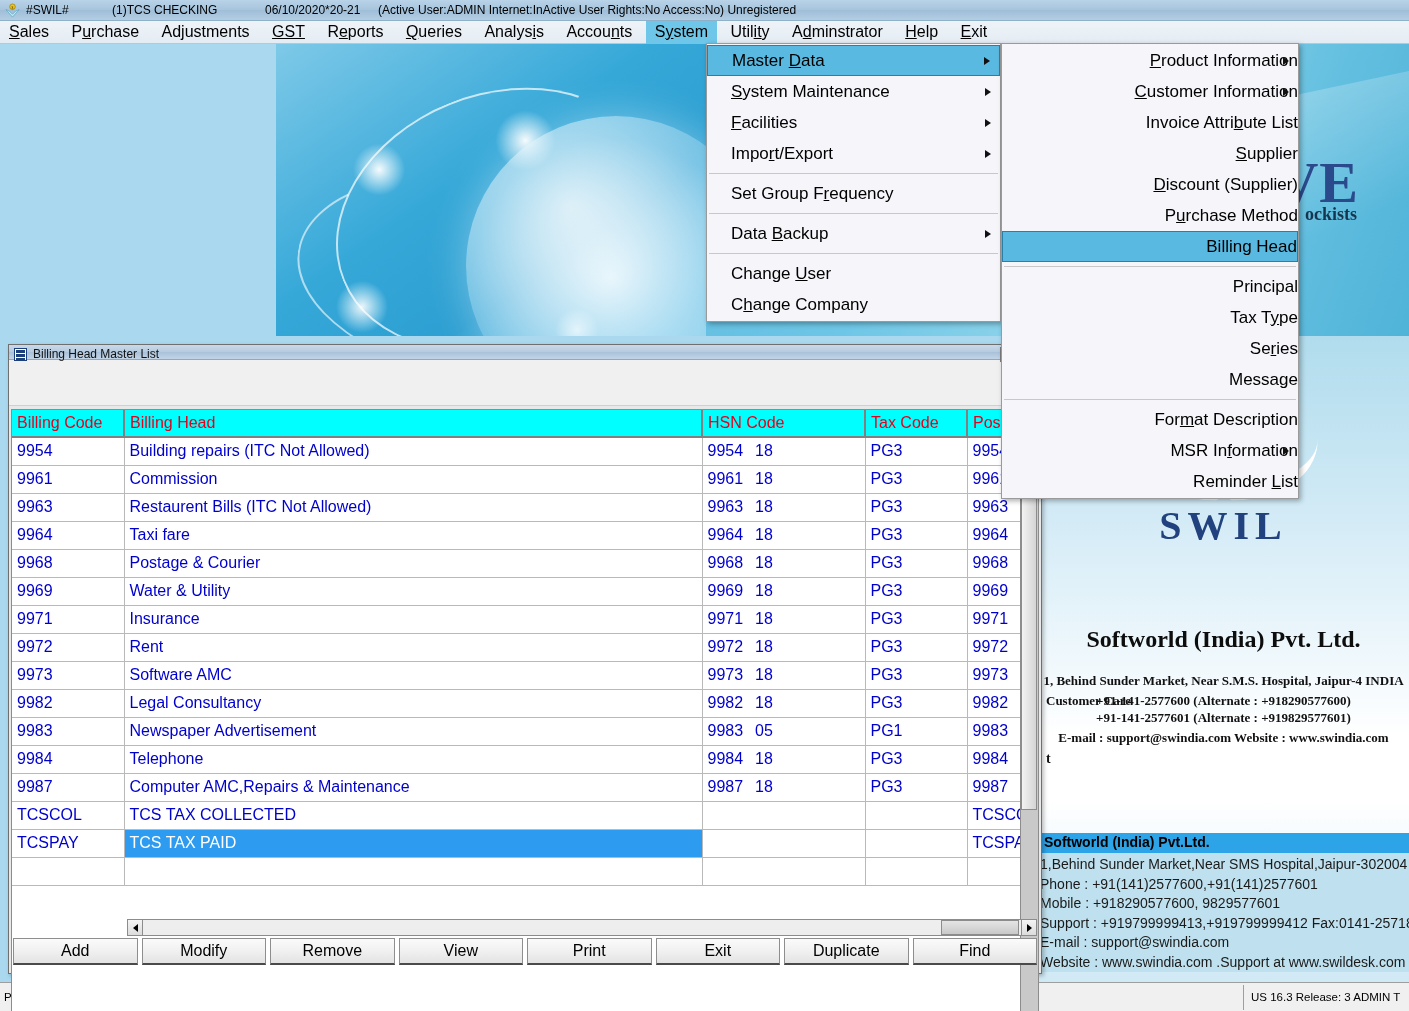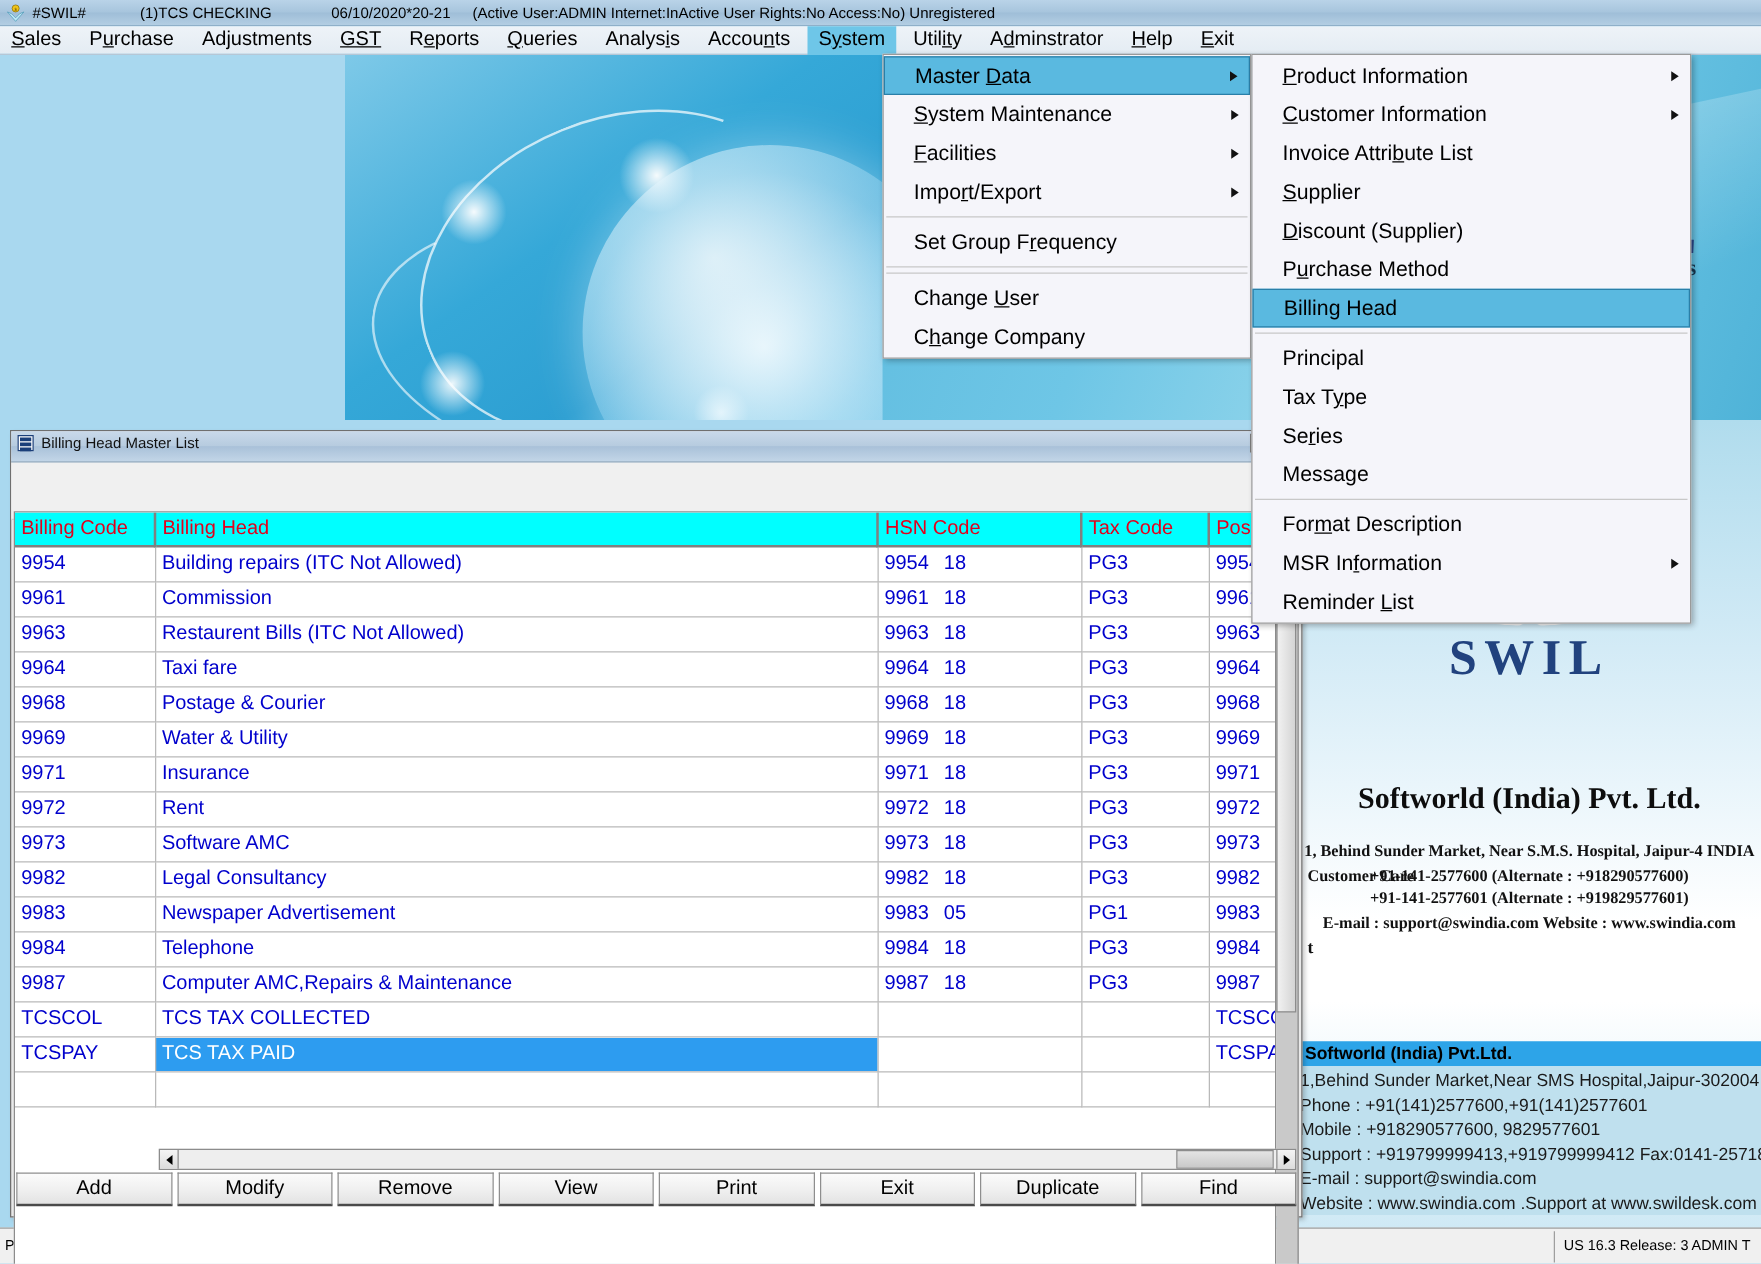--- a/index.html
+++ b/index.html
@@ -222,26 +222,27 @@
     position: absolute; right: 9px; top: 50%;
     width: 0; height: 0; margin-top: -4px;
     border-left: 6px solid #111;
     border-top: 4px solid transparent;
     border-bottom: 4px solid transparent;
   }
 
   
   #master-submenu {
     position: absolute; left: 1001px; top: 43px;
-    width: 352px;
+    width: 298px;
     background: #f5f5fa;
     border: 1px solid #9a9a9a;
     box-shadow: 2px 2px 5px rgba(0,0,0,0.32);
     padding: 1px 0;
     z-index: 60;
+    text-align: right;
   }
   #master-submenu .mrow {
     position: relative;
     height: 31px; line-height: 31px;
     font-size: 17px; color: #000;
     padding-left: 24px;
     white-space: nowrap;
     cursor: default;
   }
   #master-submenu .mrow.sel {
@@ -255,21 +256,21 @@
   #bh-window {
     position: absolute; left: 8px; top: 344px;
     width: 1034px; height: 630px;
     background: #e8e8e8;
     border: 1px solid #6f6f6f;
     box-shadow: 2px 2px 4px rgba(0,0,0,0.25);
     z-index: 40;
   }
   #bh-titlebar {
     position: relative;
-    height: 25px;
+    height: 15px;
     background: linear-gradient(to bottom, #c9d9ea 0%, #b6cbdf 50%, #a9c1d9 51%, #c2d5e7 100%);
     border-bottom: 1px solid #8fa9c0;
   }
   #bh-titlebar .bh-icon {
     position: absolute; left: 5px; top: 3px; width: 13px; height: 13px;
     background: #ffffff; border: 1px solid #1b3f7a;
   }
   #bh-titlebar .bh-icon i {
     position: absolute; left: 1px; right: 1px; top: 1px; height: 3px;
     background: #1b3f7a; display: block;
@@ -711,20 +712,24 @@
     </div>
     <div class="mrow">
       <span>Impo<u>r</u>t/Export</span>
       <span class="arrow-r"></span>
     </div>
     <div class="sep"></div>
     <div class="mrow">
       <span>Set Group F<u>r</u>equency</span>
     </div>
     <div class="sep"></div>
+    <div class="mrow">
+      <span>Data <u>B</u>ackup</span>
+      <span class="arrow-r"></span>
+    </div>
     <div class="sep"></div>
     <div class="mrow">
       <span>Change <u>U</u>ser</span>
     </div>
     <div class="mrow">
       <span>C<u>h</u>ange Company</span>
     </div>
   </div>
 
   <div id="master-submenu">

